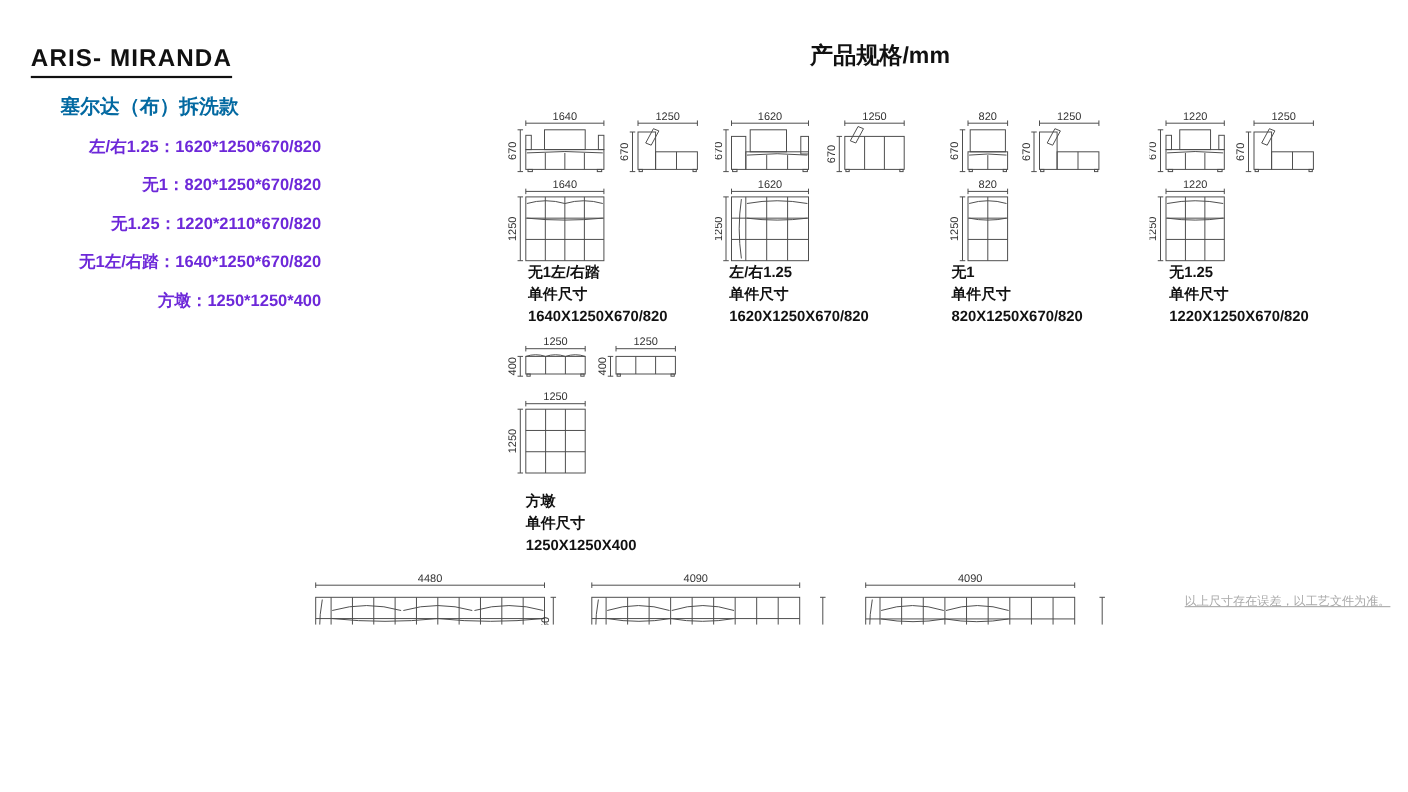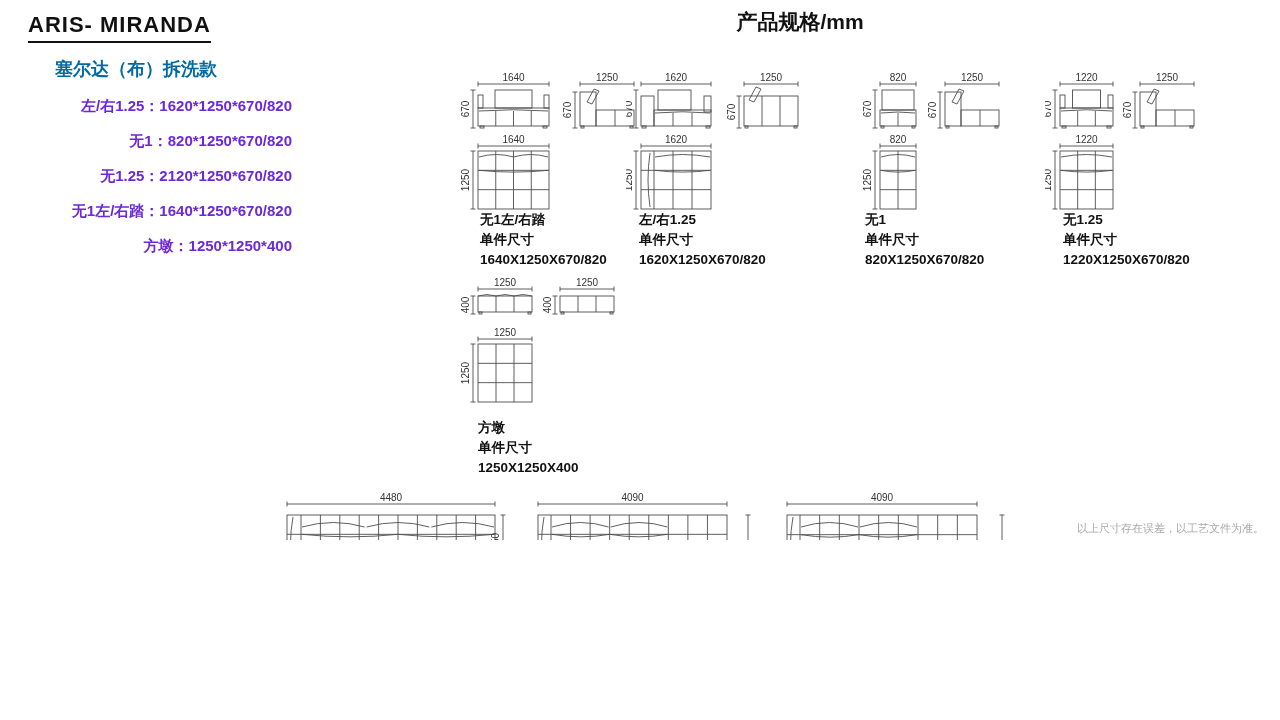--- a/index.html
+++ b/index.html
@@ -1,18 +1,18 @@
 <!DOCTYPE html>
 <html><head>
 <meta charset="utf-8">
 <style>
   html,body{margin:0;padding:0;background:#fff;}
   .page{
     position:relative;width:1280px;height:540px;background:#ffffff;overflow:hidden;
-    font-family:"Liberation Sans","DejaVu Sans",sans-serif;color:#111;
+    font-family:"Liberation Sans","DejaVu Sans",sans-serif;color:#111;margin-top:28px;
   }
   .brand{
     position:absolute;left:28px;top:12px;font-size:22px;font-weight:bold;
     letter-spacing:1px;border-bottom:2px solid #111;padding-bottom:3px;color:#111;
   }
   .series{
     position:absolute;left:55px;top:57px;font-size:18px;font-weight:bold;color:#0369a1;
   }
   .specs{
     position:absolute;left:30px;top:88px;width:262px;text-align:right;
@@ -27,35 +27,35 @@
     font-size:13.5px;font-weight:bold;color:#ff0000;
   }
   .module{position:absolute;top:70px;width:200px;height:220px;}
   .module svg{position:absolute;left:0;top:0;}
   .mlabel{position:absolute;top:140px;}
   .mlabel div{font-size:13.5px;font-weight:bold;line-height:20px;white-space:nowrap;color:#111;}
   .ottoman{position:absolute;left:455px;top:275px;width:200px;height:200px;}
   .ottoman .mlabel{top:143px;}
   .combo{position:absolute;}
   .footer{
-    position:absolute;right:16px;bottom:4px;font-size:11px;color:#a9a9a9;white-space:nowrap;
+    position:absolute;right:16px;bottom:14px;font-size:11px;color:#a9a9a9;white-space:nowrap;text-decoration:underline;
   }
 </style>
 </head>
 <body>
 
 <div class="page">
 
   <div class="brand">ARIS- MIRANDA</div>
   <div class="series">塞尔达（布）拆洗款</div>
 
   <div class="specs">
     <div class="spec-line">左/右1.25：1620*1250*670/820</div>
     <div class="spec-line">无1：820*1250*670/820</div>
-    <div class="spec-line">无1.25：2120*1250*670/820</div>
+    <div class="spec-line">无1.25：1220*2110*670/820</div>
     <div class="spec-line">无1左/右踏：1640*1250*670/820</div>
     <div class="spec-line">方墩：1250*1250*400</div>
   </div>
 
   <div class="title-main">产品规格/mm</div>
 
   <div class="module" style="left:455px">
     <svg id="mod0" width="200" height="142">
         <line x1="23" y1="14" x2="94" y2="14" stroke="#4d4d4d" stroke-width="0.9"></line>
         <line x1="23" y1="11.5" x2="23" y2="16.5" stroke="#4d4d4d" stroke-width="0.9"></line>
@@ -107,21 +107,21 @@
         <path d="M 58.5 87 Q 75.75 82 93 87" fill="none" stroke="#4d4d4d" stroke-width="0.9"></path>
         <path d="M 24 100.33333333333333 Q 58.5 103.83333333333333 93 100.33333333333333" fill="none" stroke="#4d4d4d" stroke-width="0.9"></path>
       </svg>
     <div class="mlabel" style="left:25px">
       <div>无1左/右踏</div>
       <div>单件尺寸</div>
       <div>1640X1250X670/820</div>
     </div>
   </div>
 
-  <div class="module" style="left:626px">
+  <div class="module" style="left:650px">
     <svg id="mod1" width="200" height="142">
         <line x1="15" y1="14" x2="85" y2="14" stroke="#4d4d4d" stroke-width="0.9"></line>
         <line x1="15" y1="11.5" x2="15" y2="16.5" stroke="#4d4d4d" stroke-width="0.9"></line>
         <line x1="85" y1="11.5" x2="85" y2="16.5" stroke="#4d4d4d" stroke-width="0.9"></line>
         <text x="50" y="11" text-anchor="middle" font-size="10" fill="#333333" font-family="&quot;Liberation Sans&quot;,&quot;DejaVu Sans&quot;,sans-serif">1620</text>
         <line x1="10" y1="20" x2="10" y2="58" stroke="#4d4d4d" stroke-width="0.9"></line>
         <line x1="7.5" y1="20" x2="12.5" y2="20" stroke="#4d4d4d" stroke-width="0.9"></line>
         <line x1="7.5" y1="58" x2="12.5" y2="58" stroke="#4d4d4d" stroke-width="0.9"></line>
         <text x="6" y="39" text-anchor="middle" font-size="10" fill="#333333" font-family="&quot;Liberation Sans&quot;,&quot;DejaVu Sans&quot;,sans-serif" transform="rotate(-90 6 39)">670</text>
         <rect x="15" y="26" width="13" height="30" fill="none" stroke="#4d4d4d" stroke-width="0.9"></rect>

